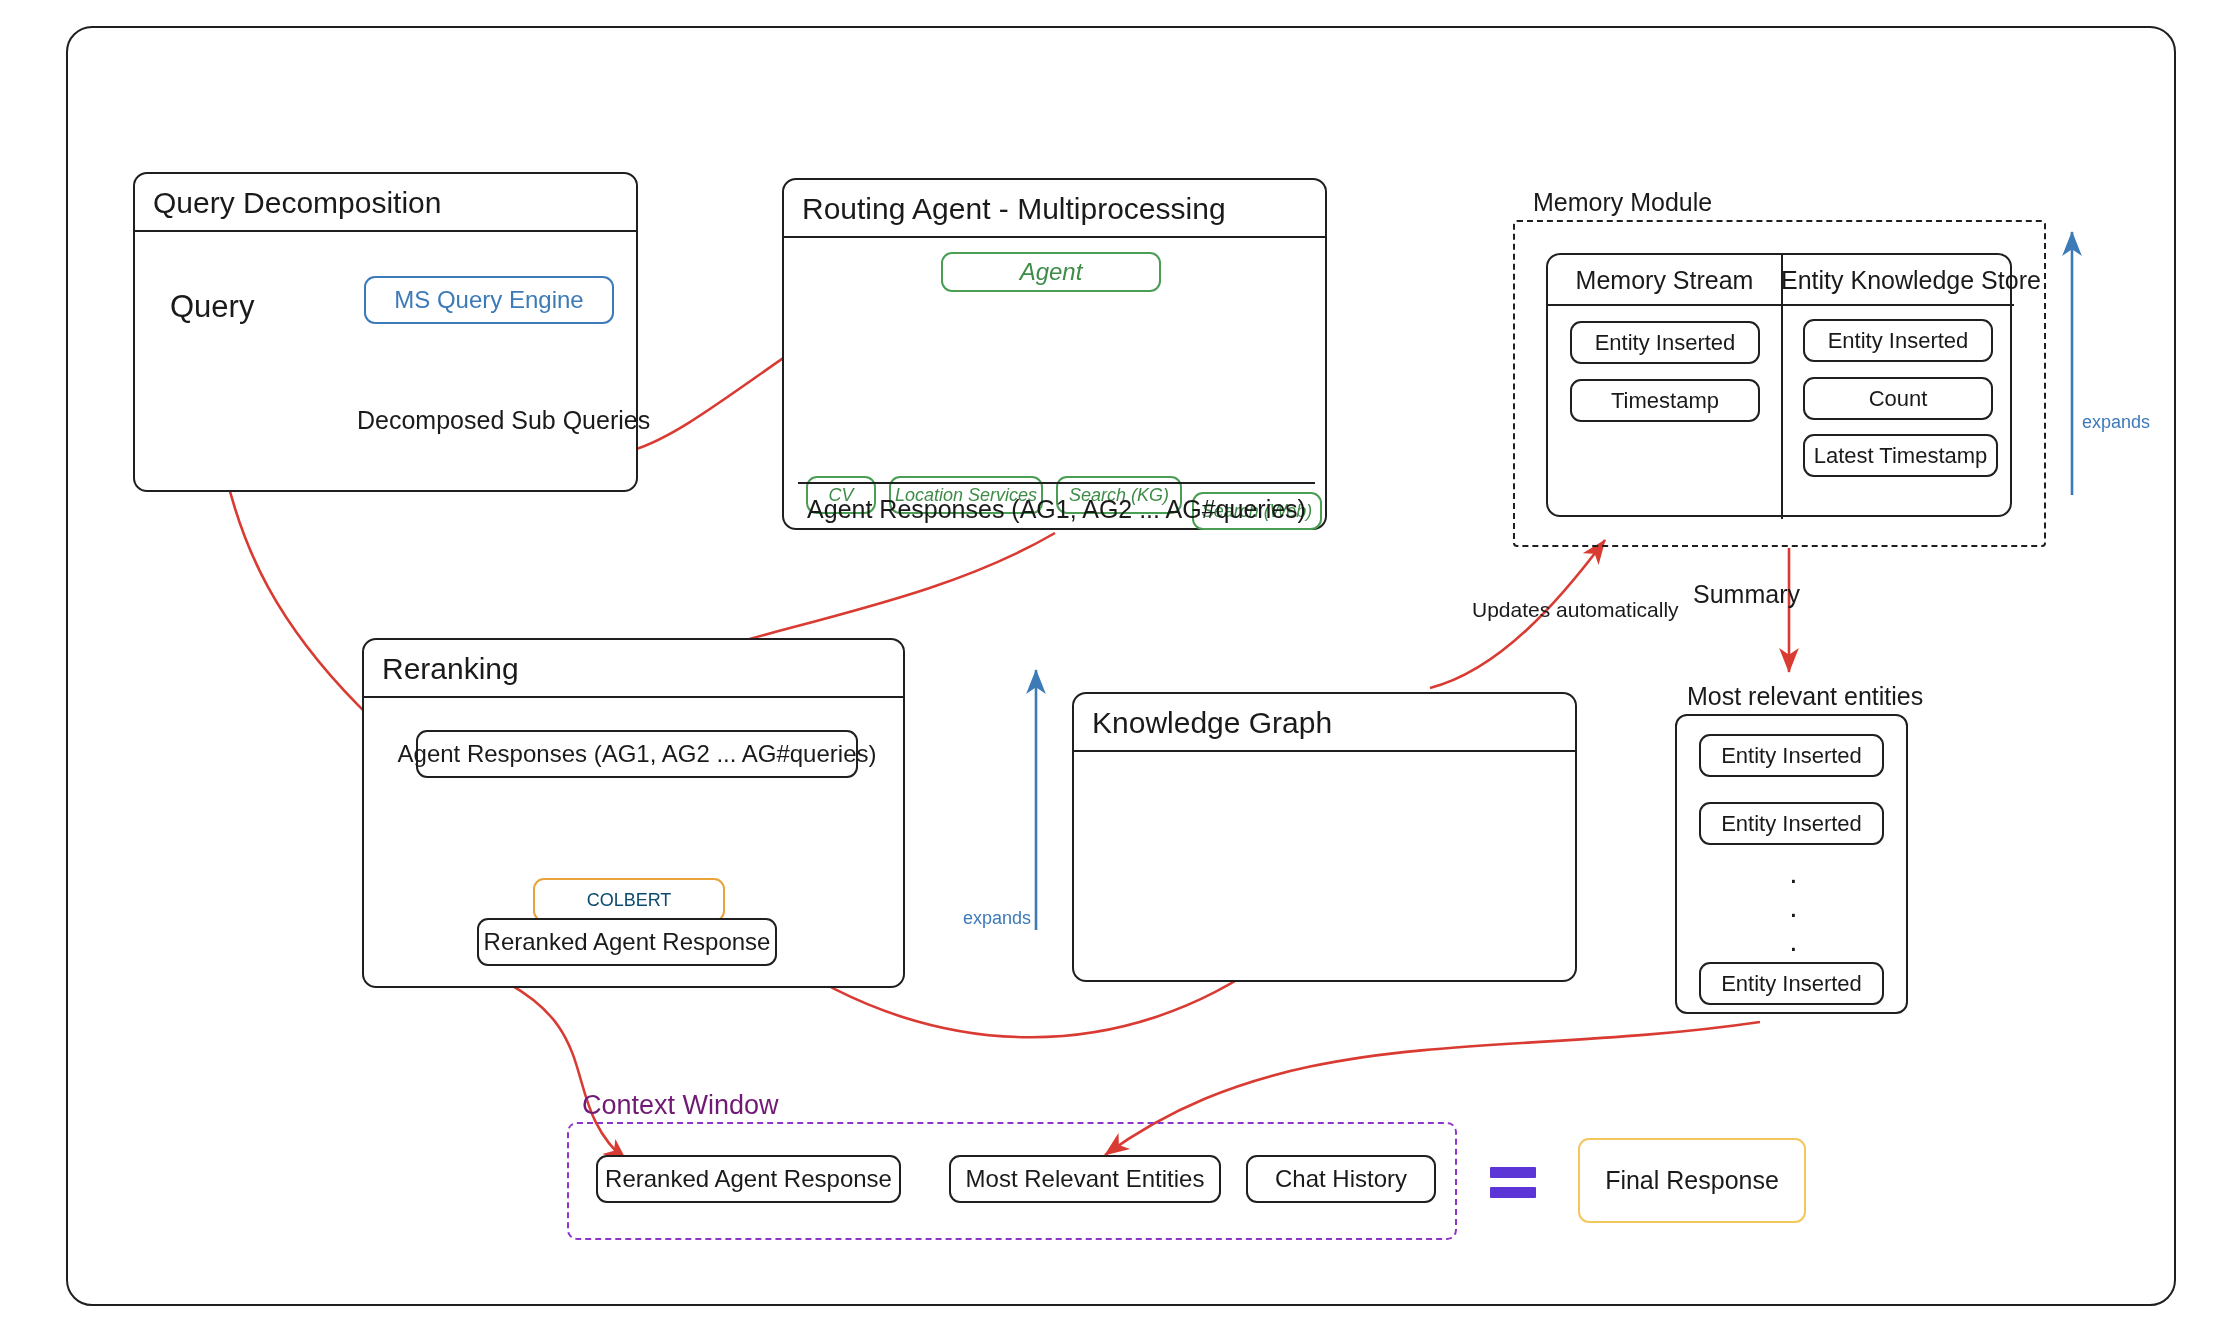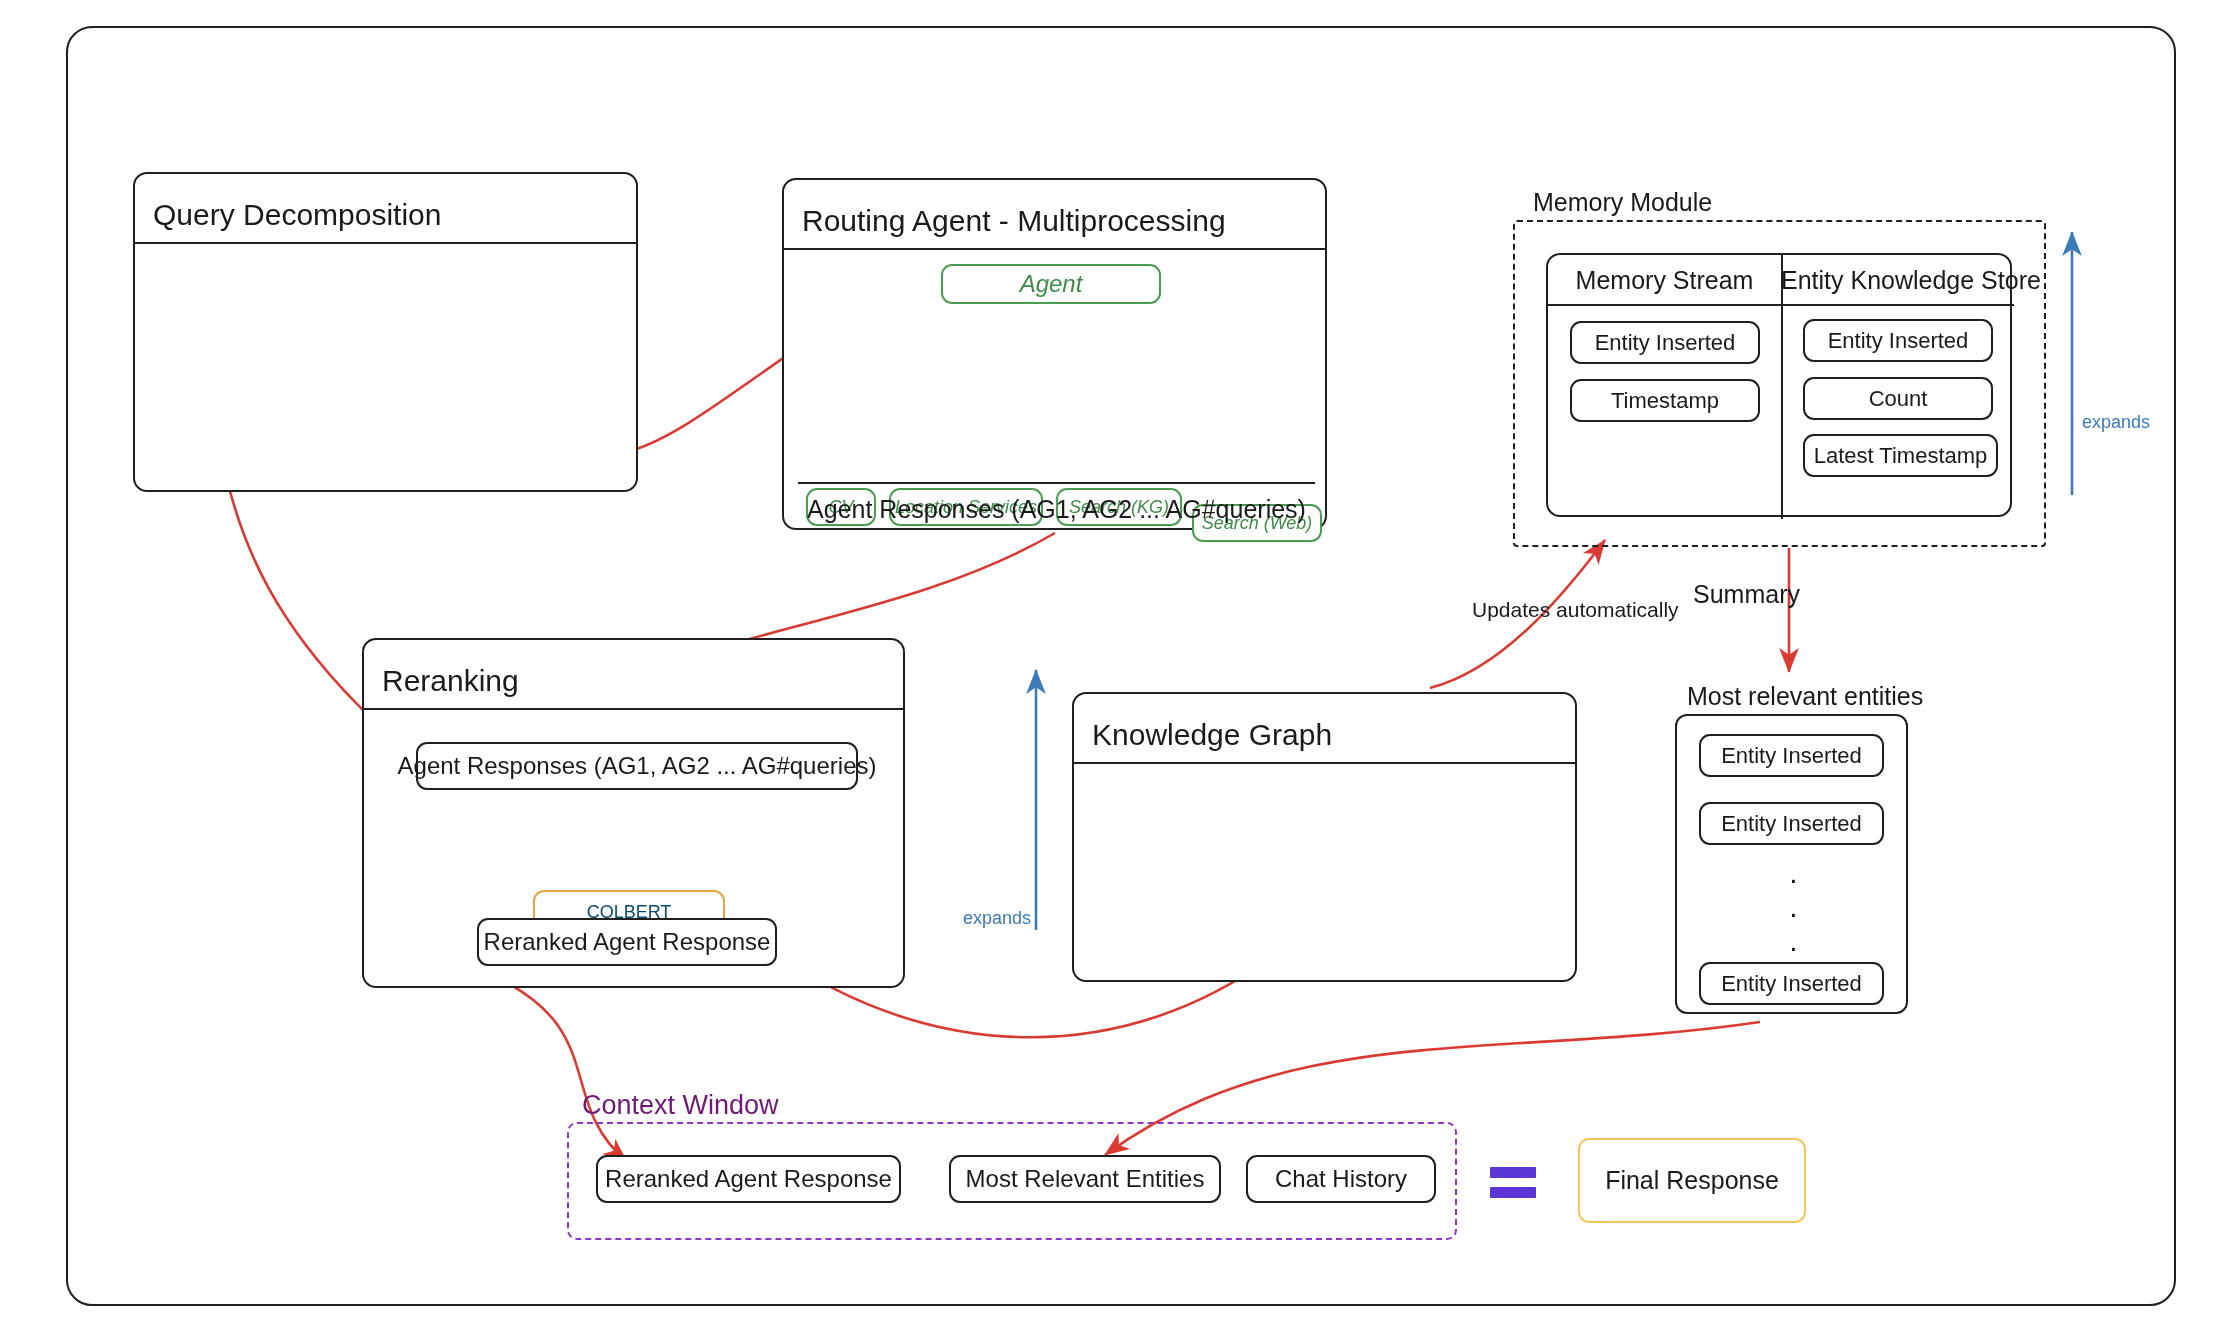--- a/index.html
+++ b/index.html
@@ -29,21 +29,21 @@
 
   
   .panel {
     border: 2.5px solid #1f1f1f;
     border-radius: 14px;
     background: #ffffff;
   }
   .panel-title {
     font-size: 30px;
     color: #1a1a1a;
-    padding: 24px 0 10px 18px;
+    padding: 12px 0 10px 18px;
     border-bottom: 2.5px solid #1f1f1f;
     white-space: nowrap;
   }
   .panel-body { position: relative; width: 100%; }
 
   
   .pill {
     border: 2.2px solid #1f1f1f;
     border-radius: 11px;
     background: #ffffff;
@@ -244,20 +244,25 @@
       <circle class="kg-node" cx="1513" cy="763" r="32"></circle>
       <circle class="kg-node" cx="1134" cy="882" r="44"></circle>
       <circle class="kg-node" cx="1264" cy="830" r="28"></circle>
       <circle class="kg-node" cx="1311" cy="902" r="46"></circle>
       <circle class="kg-node" cx="1438" cy="908" r="30"></circle>
     </g>
   </svg>
 
   <div class="abs panel" id="panel-query-decomposition" style="left:133px; top:172px; width:505px; height:320px;">
     <div class="panel-title">Query Decomposition</div>
+    <div class="panel-body" style="height:235px;">
+      <div class="abs plain-text" style="left:35px; top:57px; font-size:31px;">Query</div>
+      <div class="abs pill blue" style="left:229px; top:44px; width:250px; height:48px;">MS Query Engine</div>
+      <div class="abs plain-text" style="left:222px; top:174px;">Decomposed Sub Queries</div>
+    </div>
   </div>
 
   <div class="abs panel" id="panel-routing-agent" style="left:782px; top:178px; width:545px; height:352px;">
     <div class="panel-title">Routing Agent - Multiprocessing</div>
     <div class="panel-body" style="height:267px;">
       <div class="abs pill green" style="left:157px; top:14px; width:220px; height:40px;">Agent</div>
 
       <div class="abs pill green" style="left:22px; top:238px; width:70px; height:38px; font-size:18px;">CV</div>
       <div class="abs pill green" style="left:105px; top:238px; width:154px; height:38px; font-size:18px;">Location Services</div>
       <div class="abs pill green" style="left:272px; top:238px; width:126px; height:38px; font-size:18px;">Search (KG)</div>

